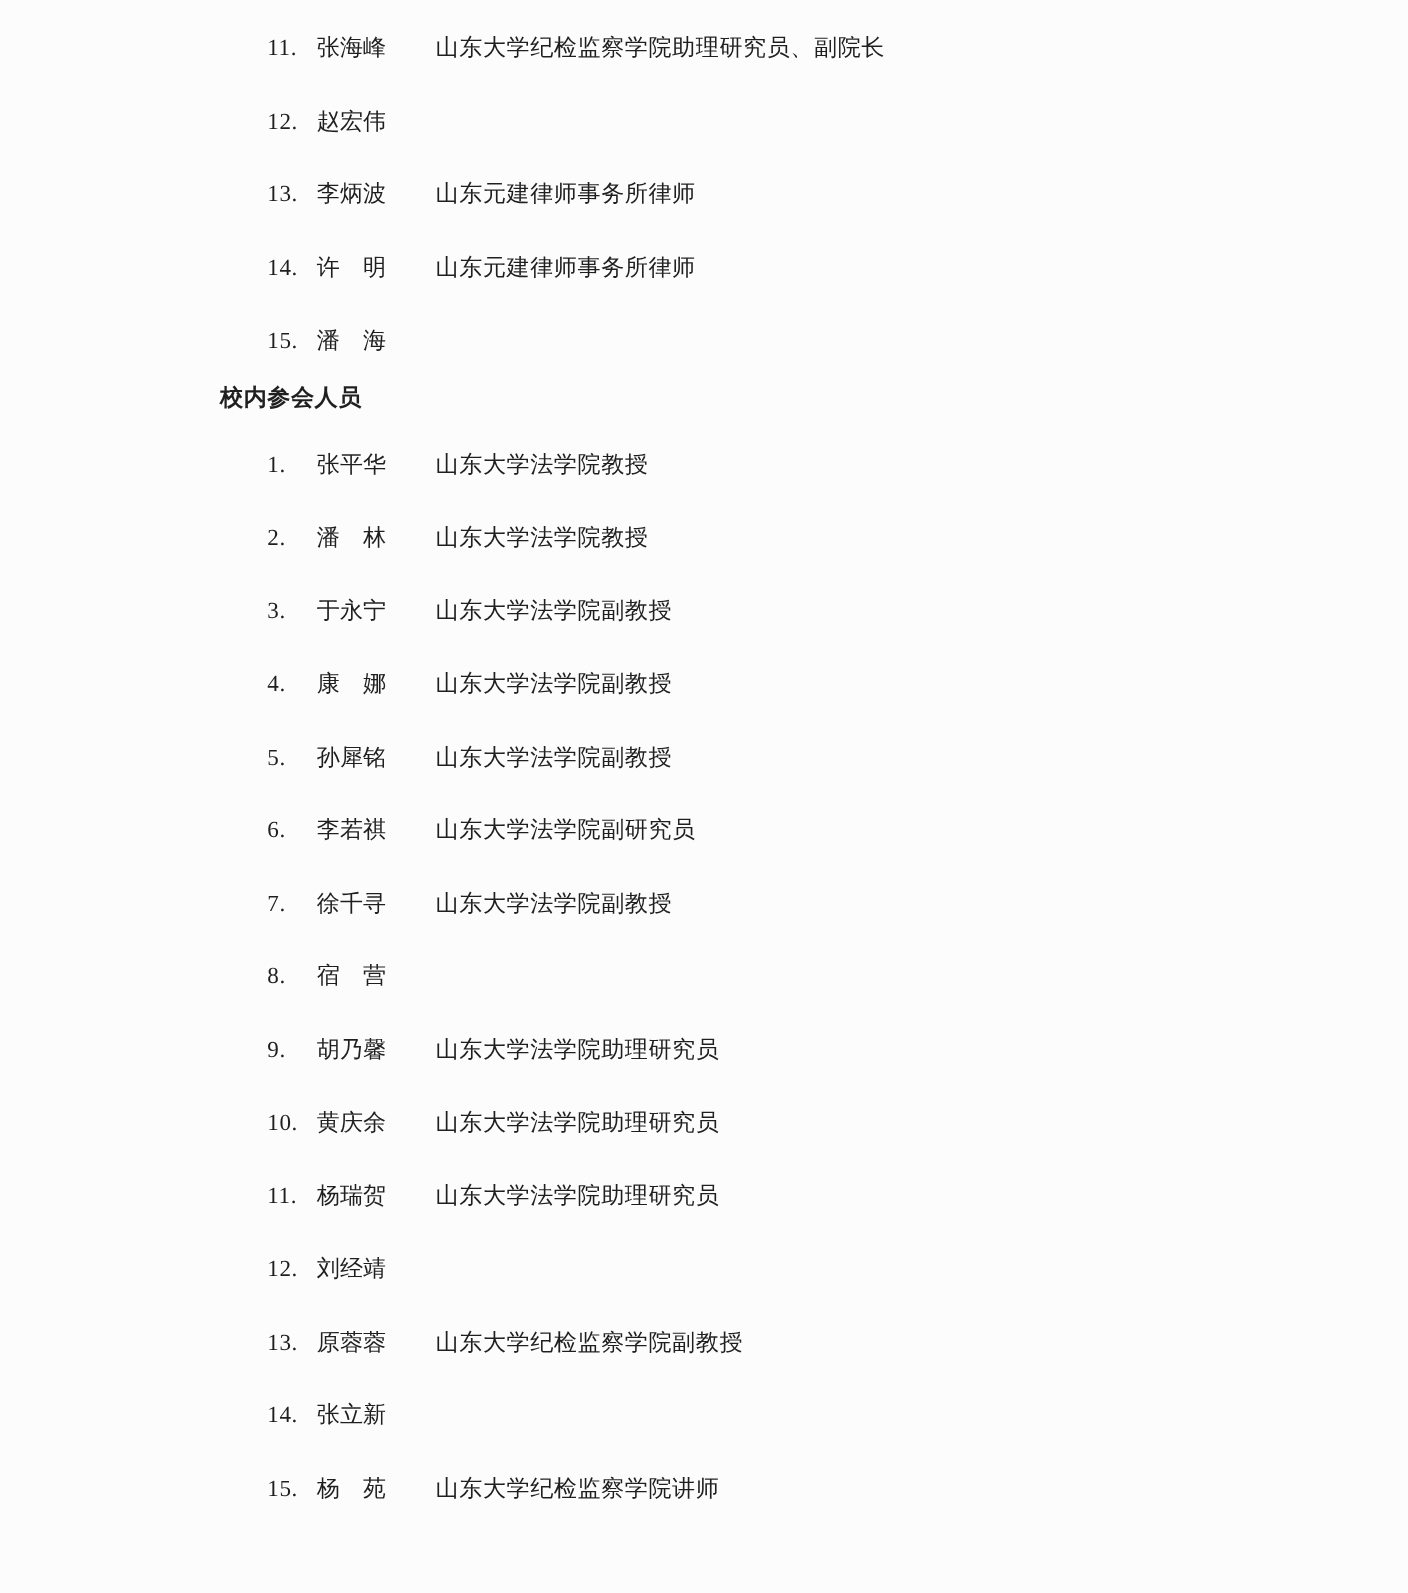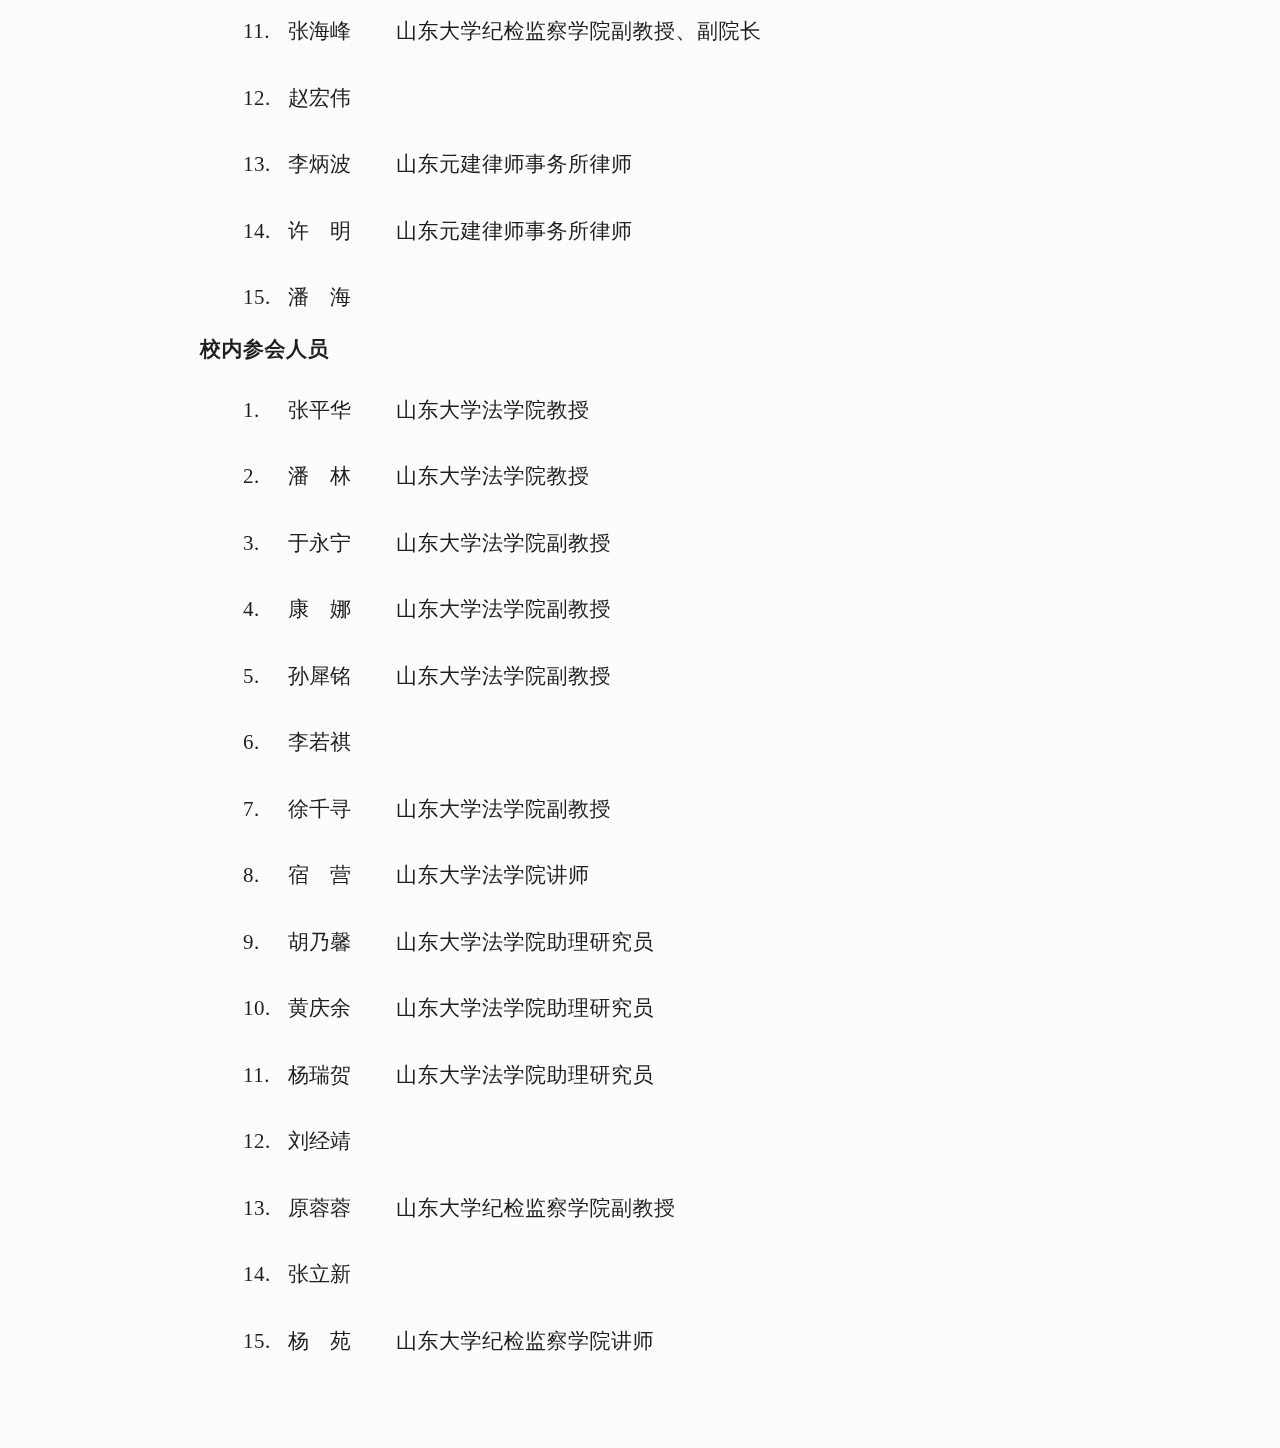--- a/index.html
+++ b/index.html
@@ -12,21 +12,21 @@
     background: #fcfcfc;
     color: #1f1f1f;
     font-family: "Liberation Serif", "DejaVu Serif", serif;
     overflow: hidden;
   }
   .doc-page {
     width: 1123px;
     height: 1448px;
     background: #fcfcfc;
     box-sizing: border-box;
-    padding-top: 19px;
+    padding-top: 31px;
   }
   .row {
     display: flex;
     align-items: flex-start;
     margin-left: 243px;
     margin-right: 40px;
     height: 24px;
     line-height: 24px;
     font-size: 21px;
     margin-bottom: 42.5px;
@@ -56,21 +56,21 @@
   }
 </style>
 </head>
 <body>
 
 <main class="doc-page">
   <div id="sections">
   <div class="row">
     <span class="num">11.</span>
     <span class="name">张海峰</span>
-    <span class="title">山东大学纪检监察学院副教授、副院长</span>
+    <span class="title">山东大学纪检监察学院助理研究员、副院长</span>
   </div>
 
   <div class="row">
     <span class="num">12.</span>
     <span class="name">赵宏伟</span>
   </div>
 
   <div class="row">
     <span class="num">13.</span>
     <span class="name">李炳波</span>
@@ -117,32 +117,32 @@
 
   <div class="row">
     <span class="num">5.</span>
     <span class="name">孙犀铭</span>
     <span class="title">山东大学法学院副教授</span>
   </div>
 
   <div class="row">
     <span class="num">6.</span>
     <span class="name">李若祺</span>
+    <span class="title">山东大学法学院副研究员</span>
   </div>
 
   <div class="row">
     <span class="num">7.</span>
     <span class="name">徐千寻</span>
     <span class="title">山东大学法学院副教授</span>
   </div>
 
   <div class="row">
     <span class="num">8.</span>
     <span class="name">宿　营</span>
-    <span class="title">山东大学法学院讲师</span>
   </div>
 
   <div class="row">
     <span class="num">9.</span>
     <span class="name">胡乃馨</span>
     <span class="title">山东大学法学院助理研究员</span>
   </div>
 
   <div class="row">
     <span class="num">10.</span>

